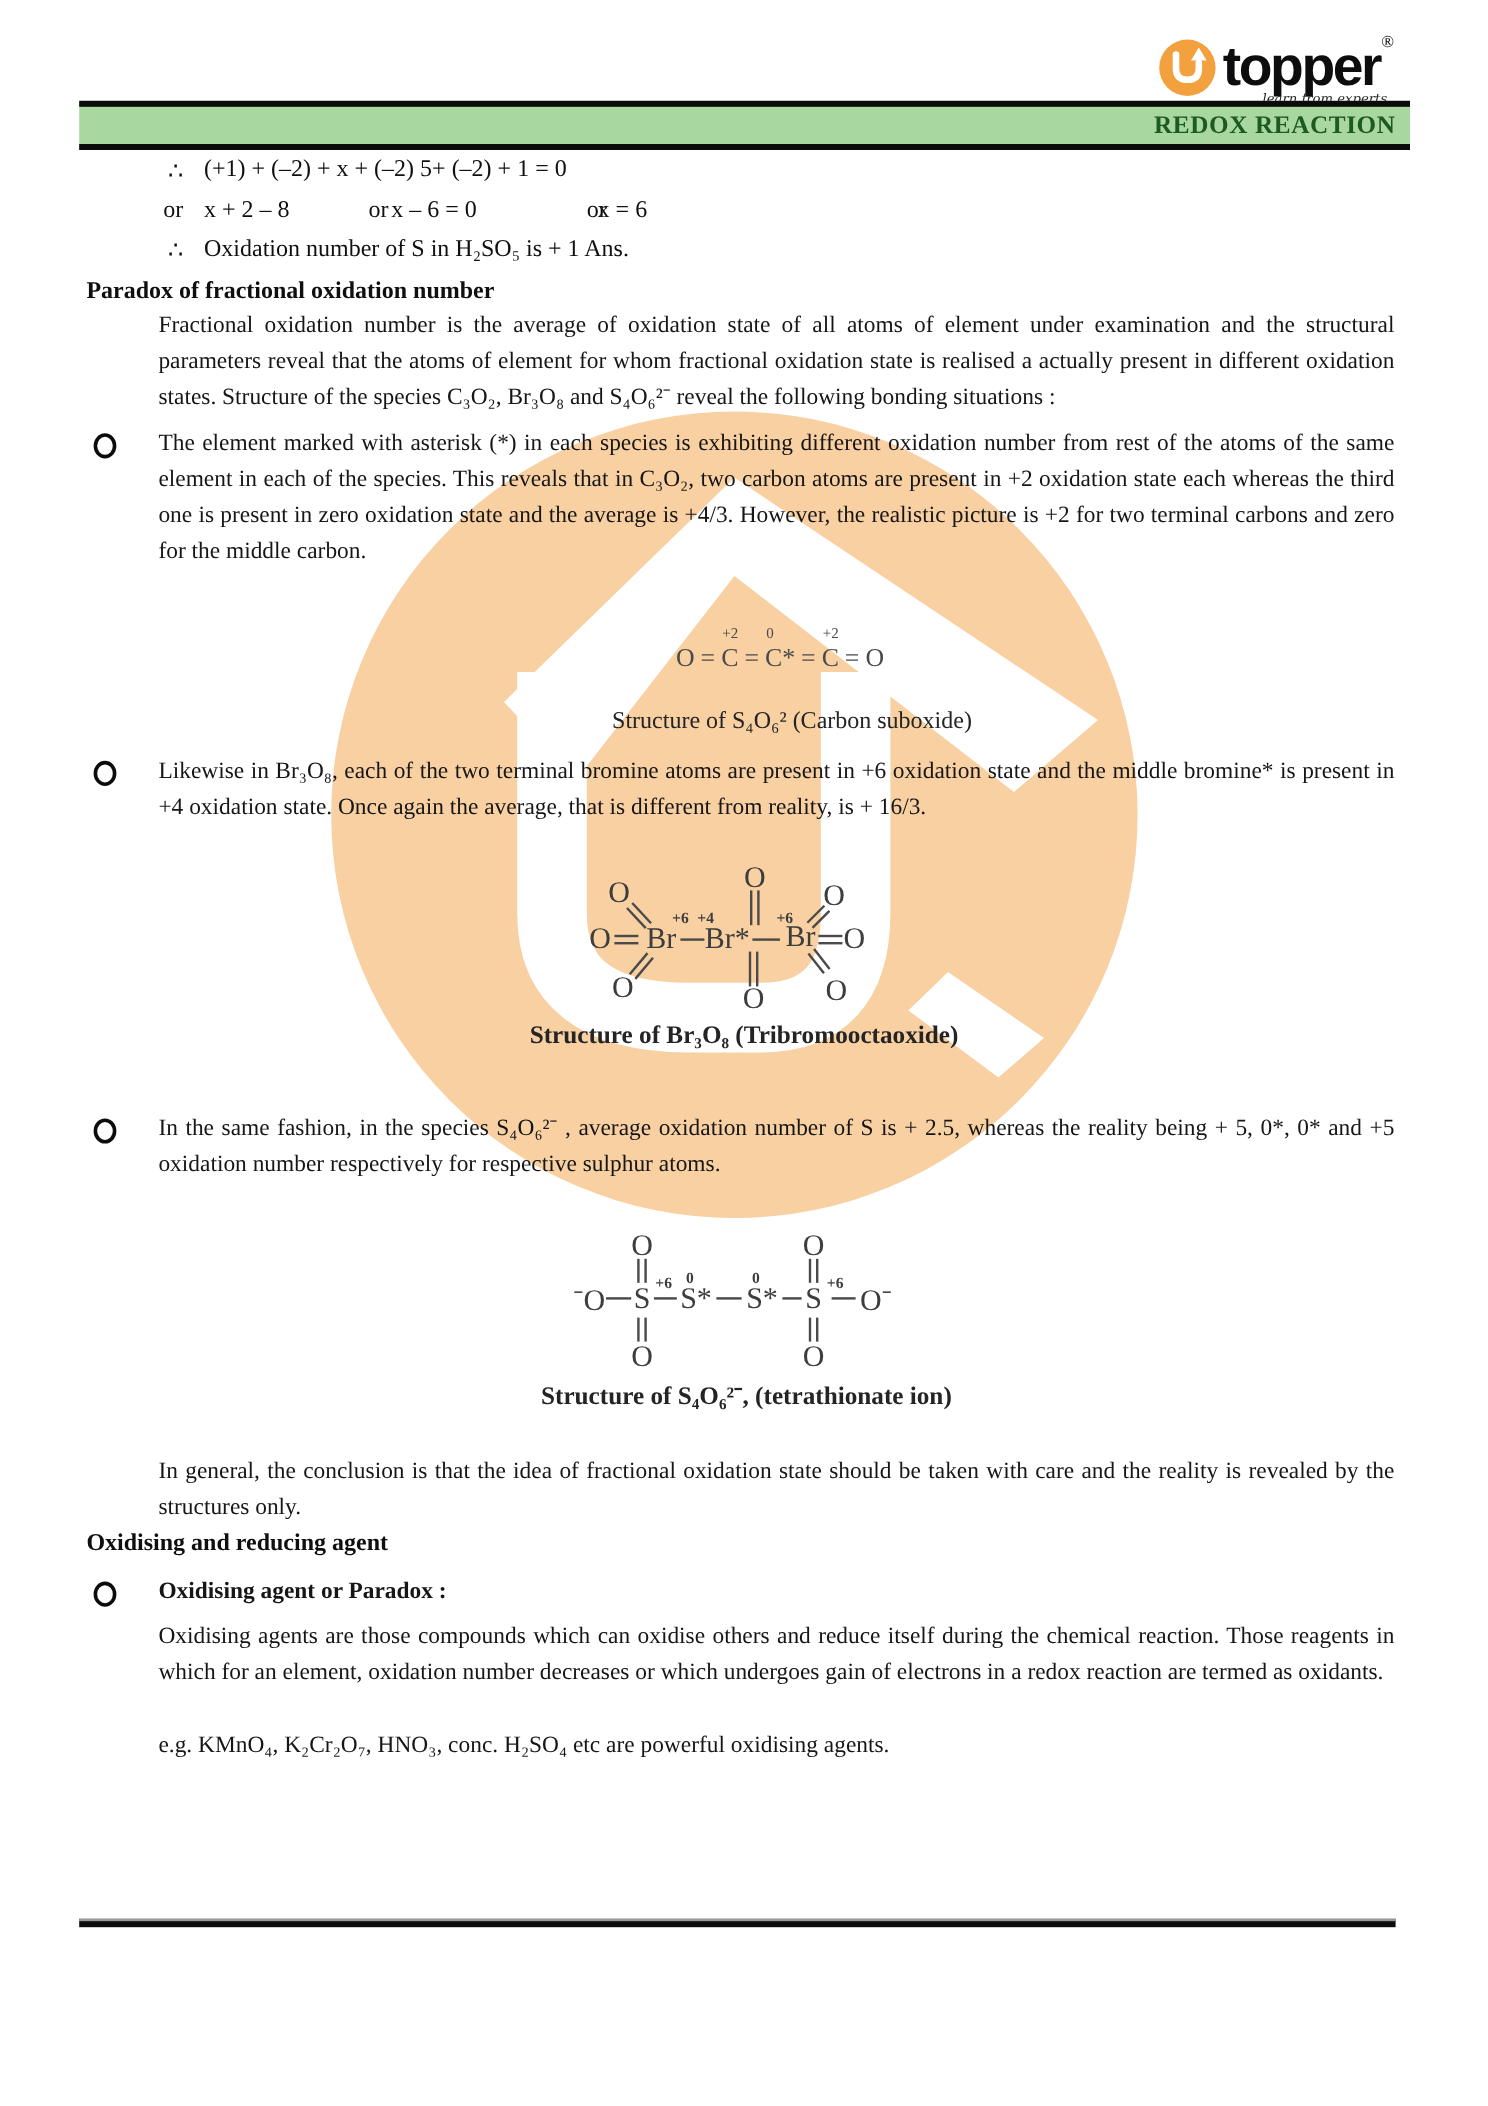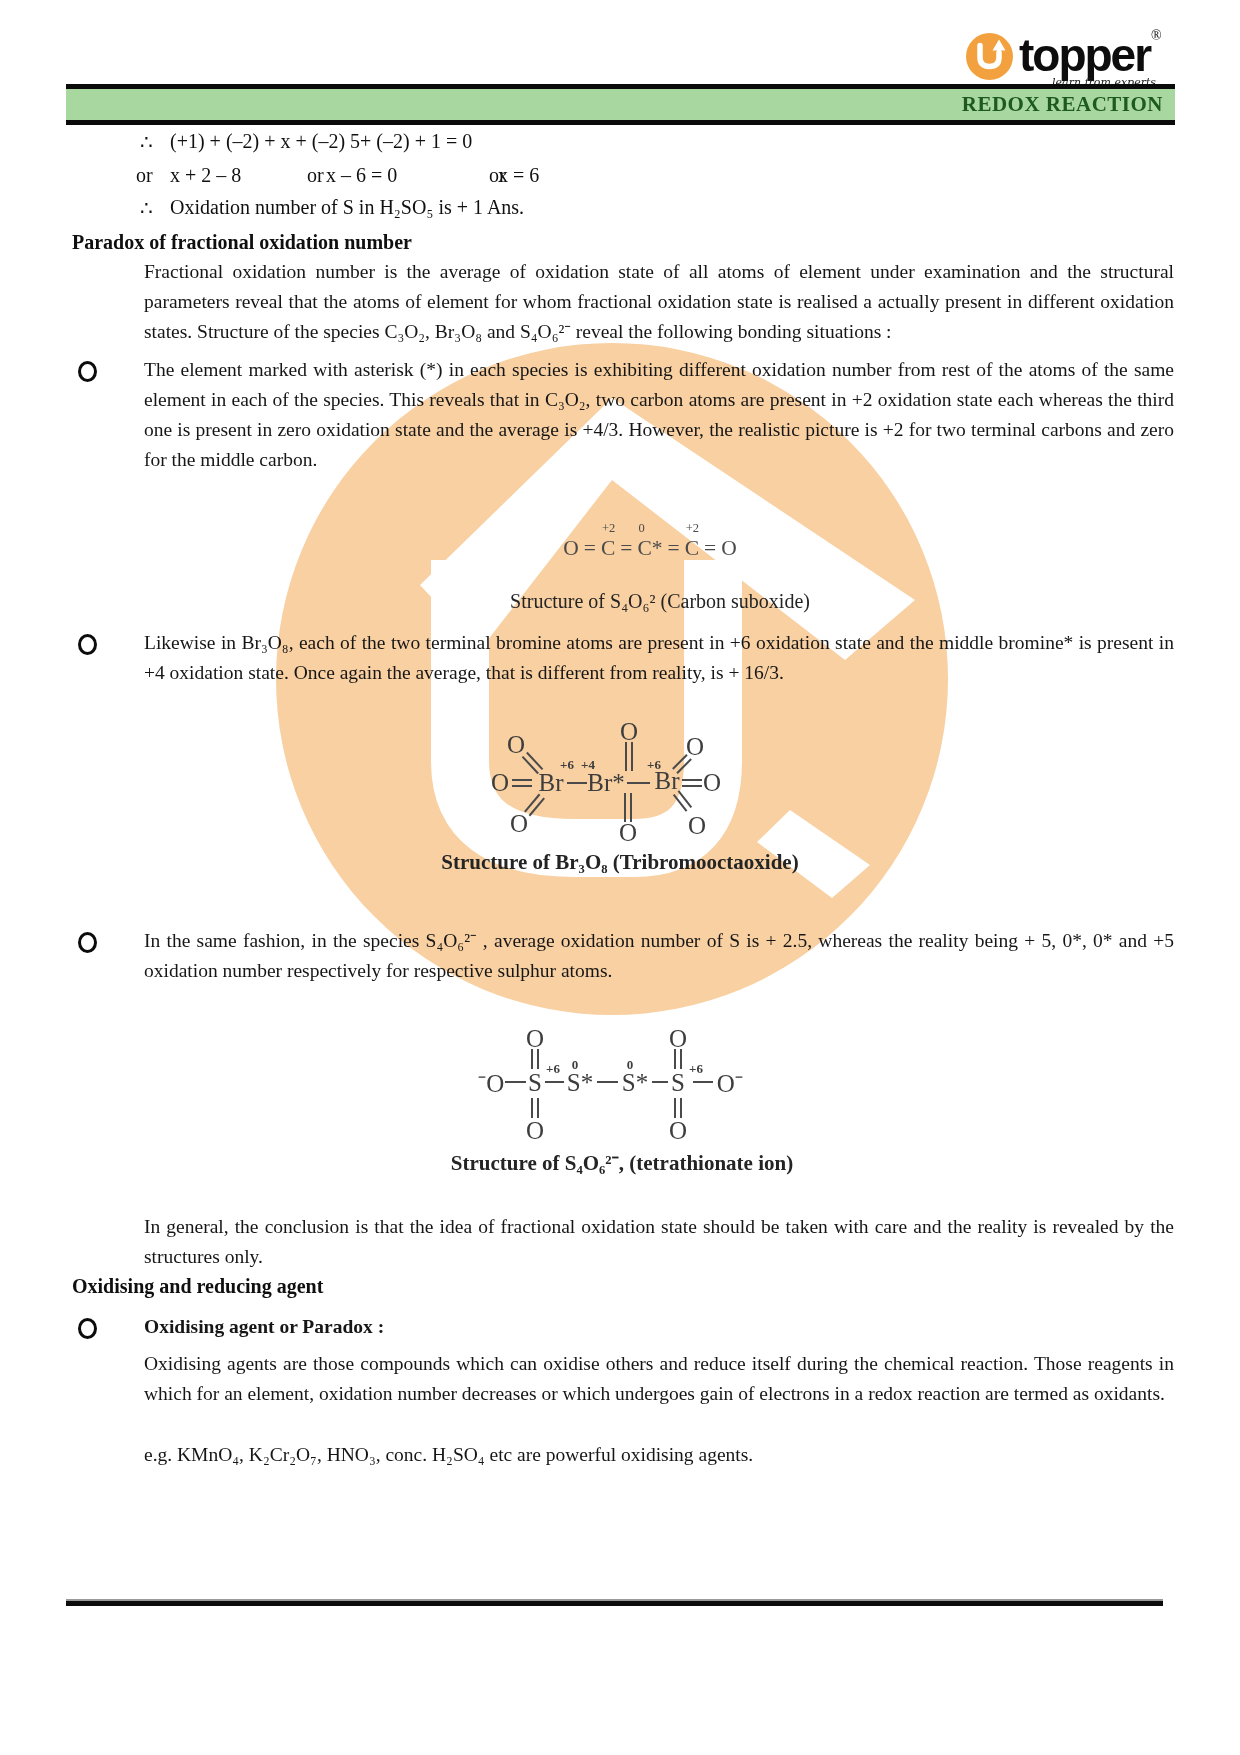--- a/index.html
+++ b/index.html
@@ -16,21 +16,21 @@
   .tagline{position:absolute;left:1018px;top:76px;width:138px;text-align:right;
            font-style:italic;font-size:11px;color:#222;font-family:"DejaVu Serif",serif;}
   
   .banner{position:absolute;left:66px;top:84px;width:1097px;height:31px;line-height:31px;
           border-top:5px solid #0b0b0b;border-bottom:5px solid #0b0b0b;
           text-align:right;padding-right:12px;box-sizing:content-box;
           font-weight:bold;font-size:21px;letter-spacing:.5px;}
   
   .mathline{position:absolute;font-size:20px;color:#101010;white-space:nowrap;}
   .heading{position:absolute;left:72px;font-weight:bold;font-size:20px;color:#0f0f0f;white-space:nowrap;}
-  .para{position:absolute;left:144px;width:1030px;font-size:19.5px;line-height:30px;
+  .para{position:absolute;left:132px;width:1030px;font-size:19.5px;line-height:30px;
         text-align:justify;color:#161616;}
   .bullet-ring{position:absolute;left:78px;width:13px;height:15px;border:3px solid #0c0c0c;
                border-radius:50%;}
   .caption{position:absolute;transform:translateX(-50%);font-size:20px;white-space:nowrap;color:#242424;}
   .caption.bold{font-weight:bold;font-size:21px;}
   
   .diagram{position:absolute;}
   .dg-atom{position:absolute;transform:translate(-50%,-50%);font-size:25px;color:#3d3d3d;white-space:nowrap;}
   .dg-ox{position:absolute;transform:translate(-50%,-50%);font-size:13px;font-weight:bold;color:#3d3d3d;white-space:nowrap;}
   .dbh{position:absolute;height:8px;box-sizing:border-box;border-top:2.3px solid #4a4a4a;border-bottom:2.3px solid #4a4a4a;}

